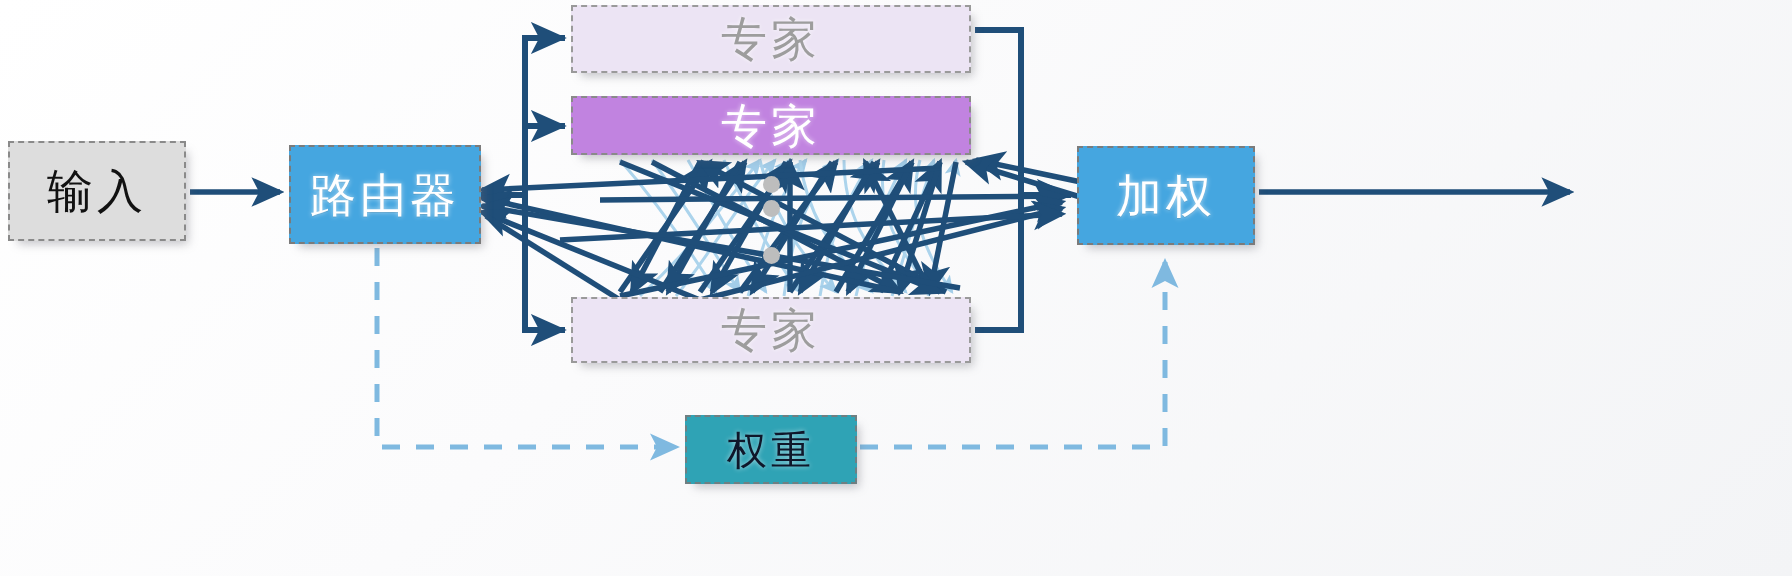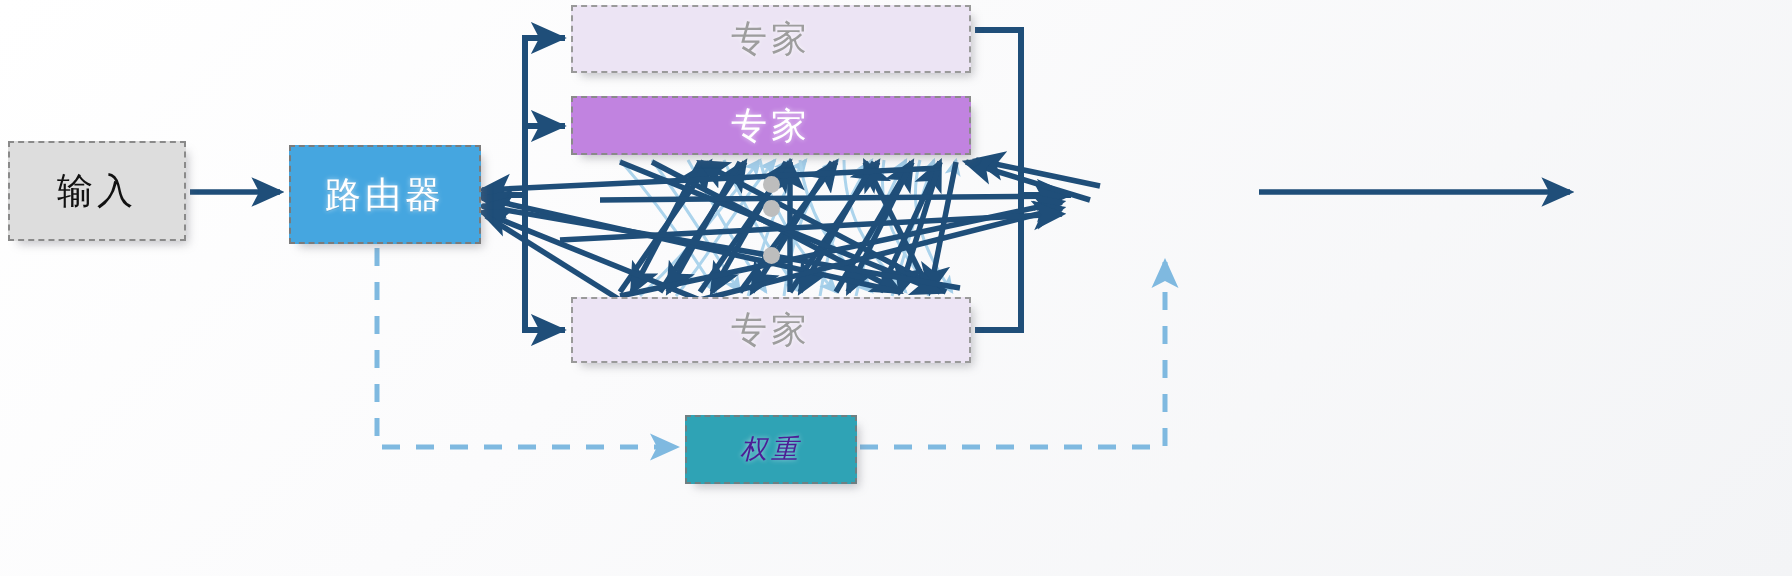--- a/index.html
+++ b/index.html
@@ -26,21 +26,21 @@
     pointer-events: none;
   }
   .node {
     position: absolute;
     box-sizing: border-box;
     display: flex;
     align-items: center;
     justify-content: center;
     border: 2px dashed #8c8c8c;
     box-shadow: 6px 7px 9px -4px rgba(110,110,120,0.40);
-    font-size: 36px;
+    font-size: 46px;
     line-height: 1;
     letter-spacing: 4px;
     user-select: none;
   }
   .node.io {
     background: #dddddd;
     color: #111111;
     border-color: #8a8a8a;
     font-weight: 500;
   }
@@ -57,25 +57,24 @@
     text-shadow: 0 0 4px rgba(255,255,255,0.8);
   }
   .node.expert-hot {
     background: #c183e0;
     color: #ffffff;
     border-color: #8a8a8a;
     text-shadow: 0 0 5px rgba(255,255,255,0.6);
   }
   .node.weightbox {
     background: #2fa3b5;
-    color: #4c1d95;
+    color: #0f172a;
     border-color: #6f7f82;
-    font-size: 27px;
+    font-size: 40px;
     text-shadow: 0 0 5px rgba(255,255,255,0.6);
-    font-style: italic;
   }
   .dot {
     position: absolute;
     width: 17px;
     height: 17px;
     border-radius: 50%;
     background: #bdbdbd;
   }
 </style>
 </head>
@@ -205,20 +204,23 @@
   </div>
 
   <div class="node expert-hot" style="left:571px; top:96px;  width:400px; height:59px;">
     <span>专家</span>
   </div>
 
   <div class="node expert-dim" style="left:571px; top:297px; width:400px; height:66px;">
     <span>专家</span>
   </div>
 
+  <div class="node proc" style="left:1077px; top:146px; width:178px; height:99px;">
+    <span>加权</span>
+  </div>
 
 
   <div class="node weightbox" style="left:685px; top:415px; width:172px; height:69px;">
     <span>权重</span>
   </div>
 
   <div class="dot" style="left:763px; top:176px;"></div>
   <div class="dot" style="left:763px; top:200px;"></div>
   <div class="dot" style="left:763px; top:247px;"></div>
 

